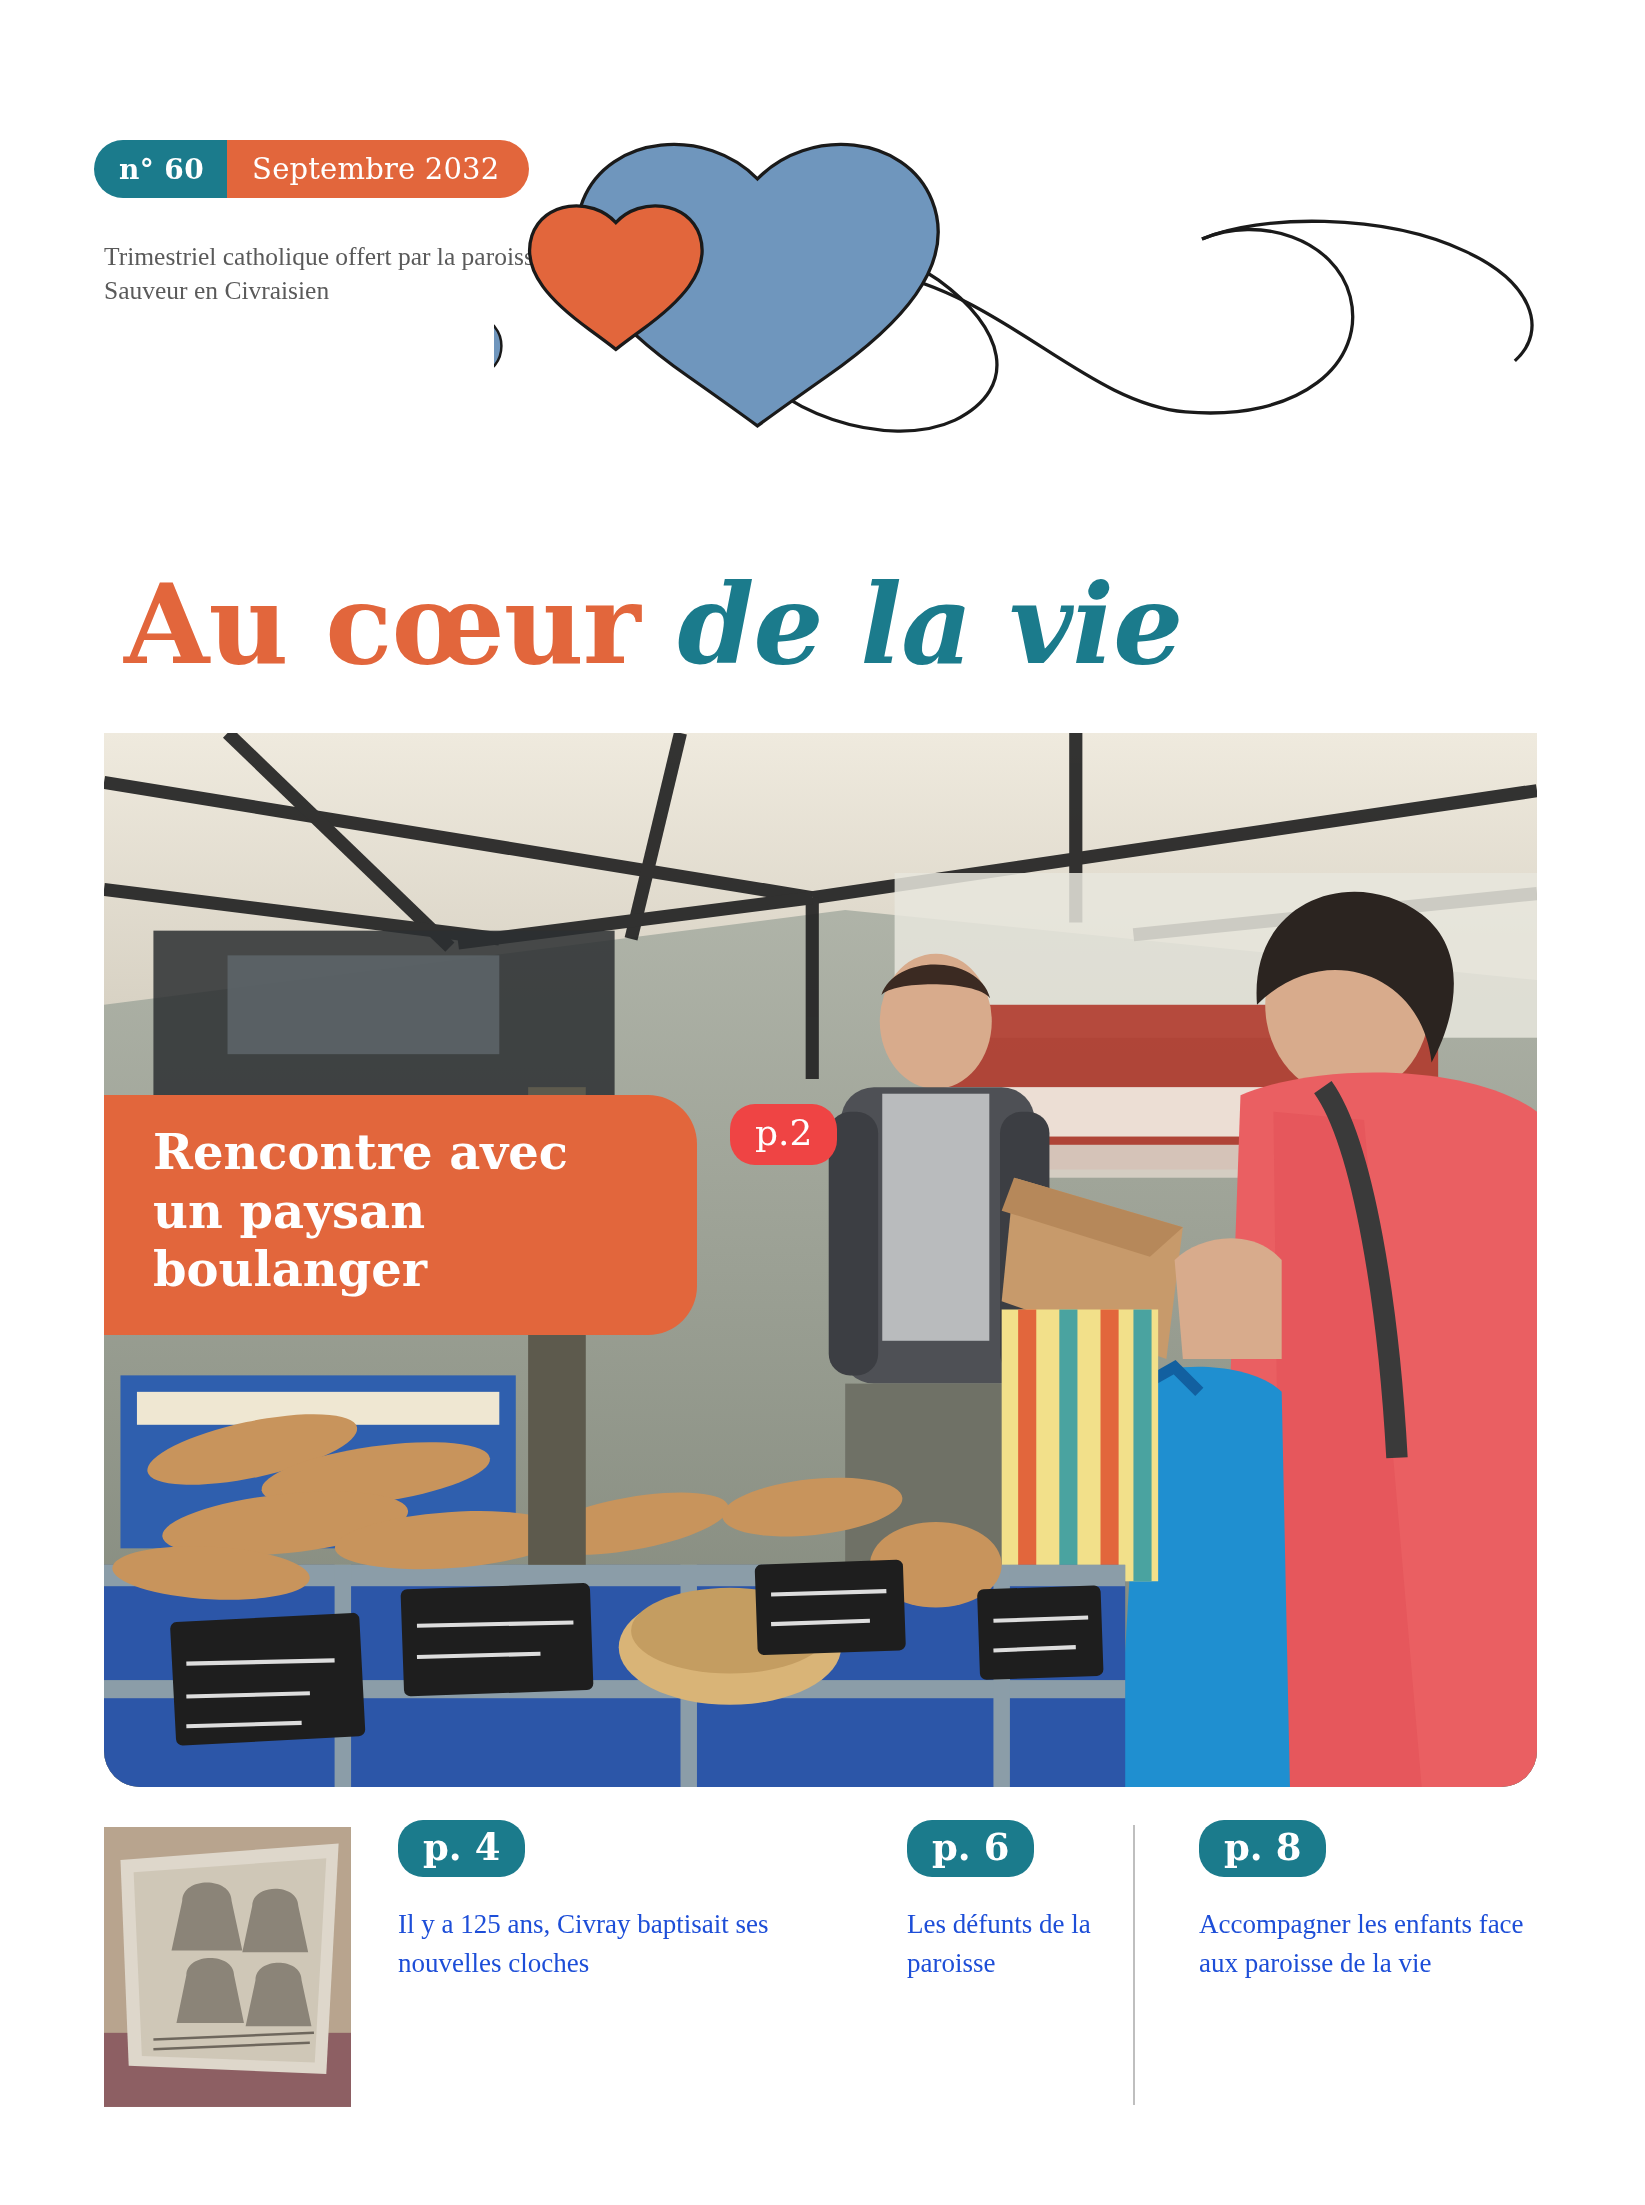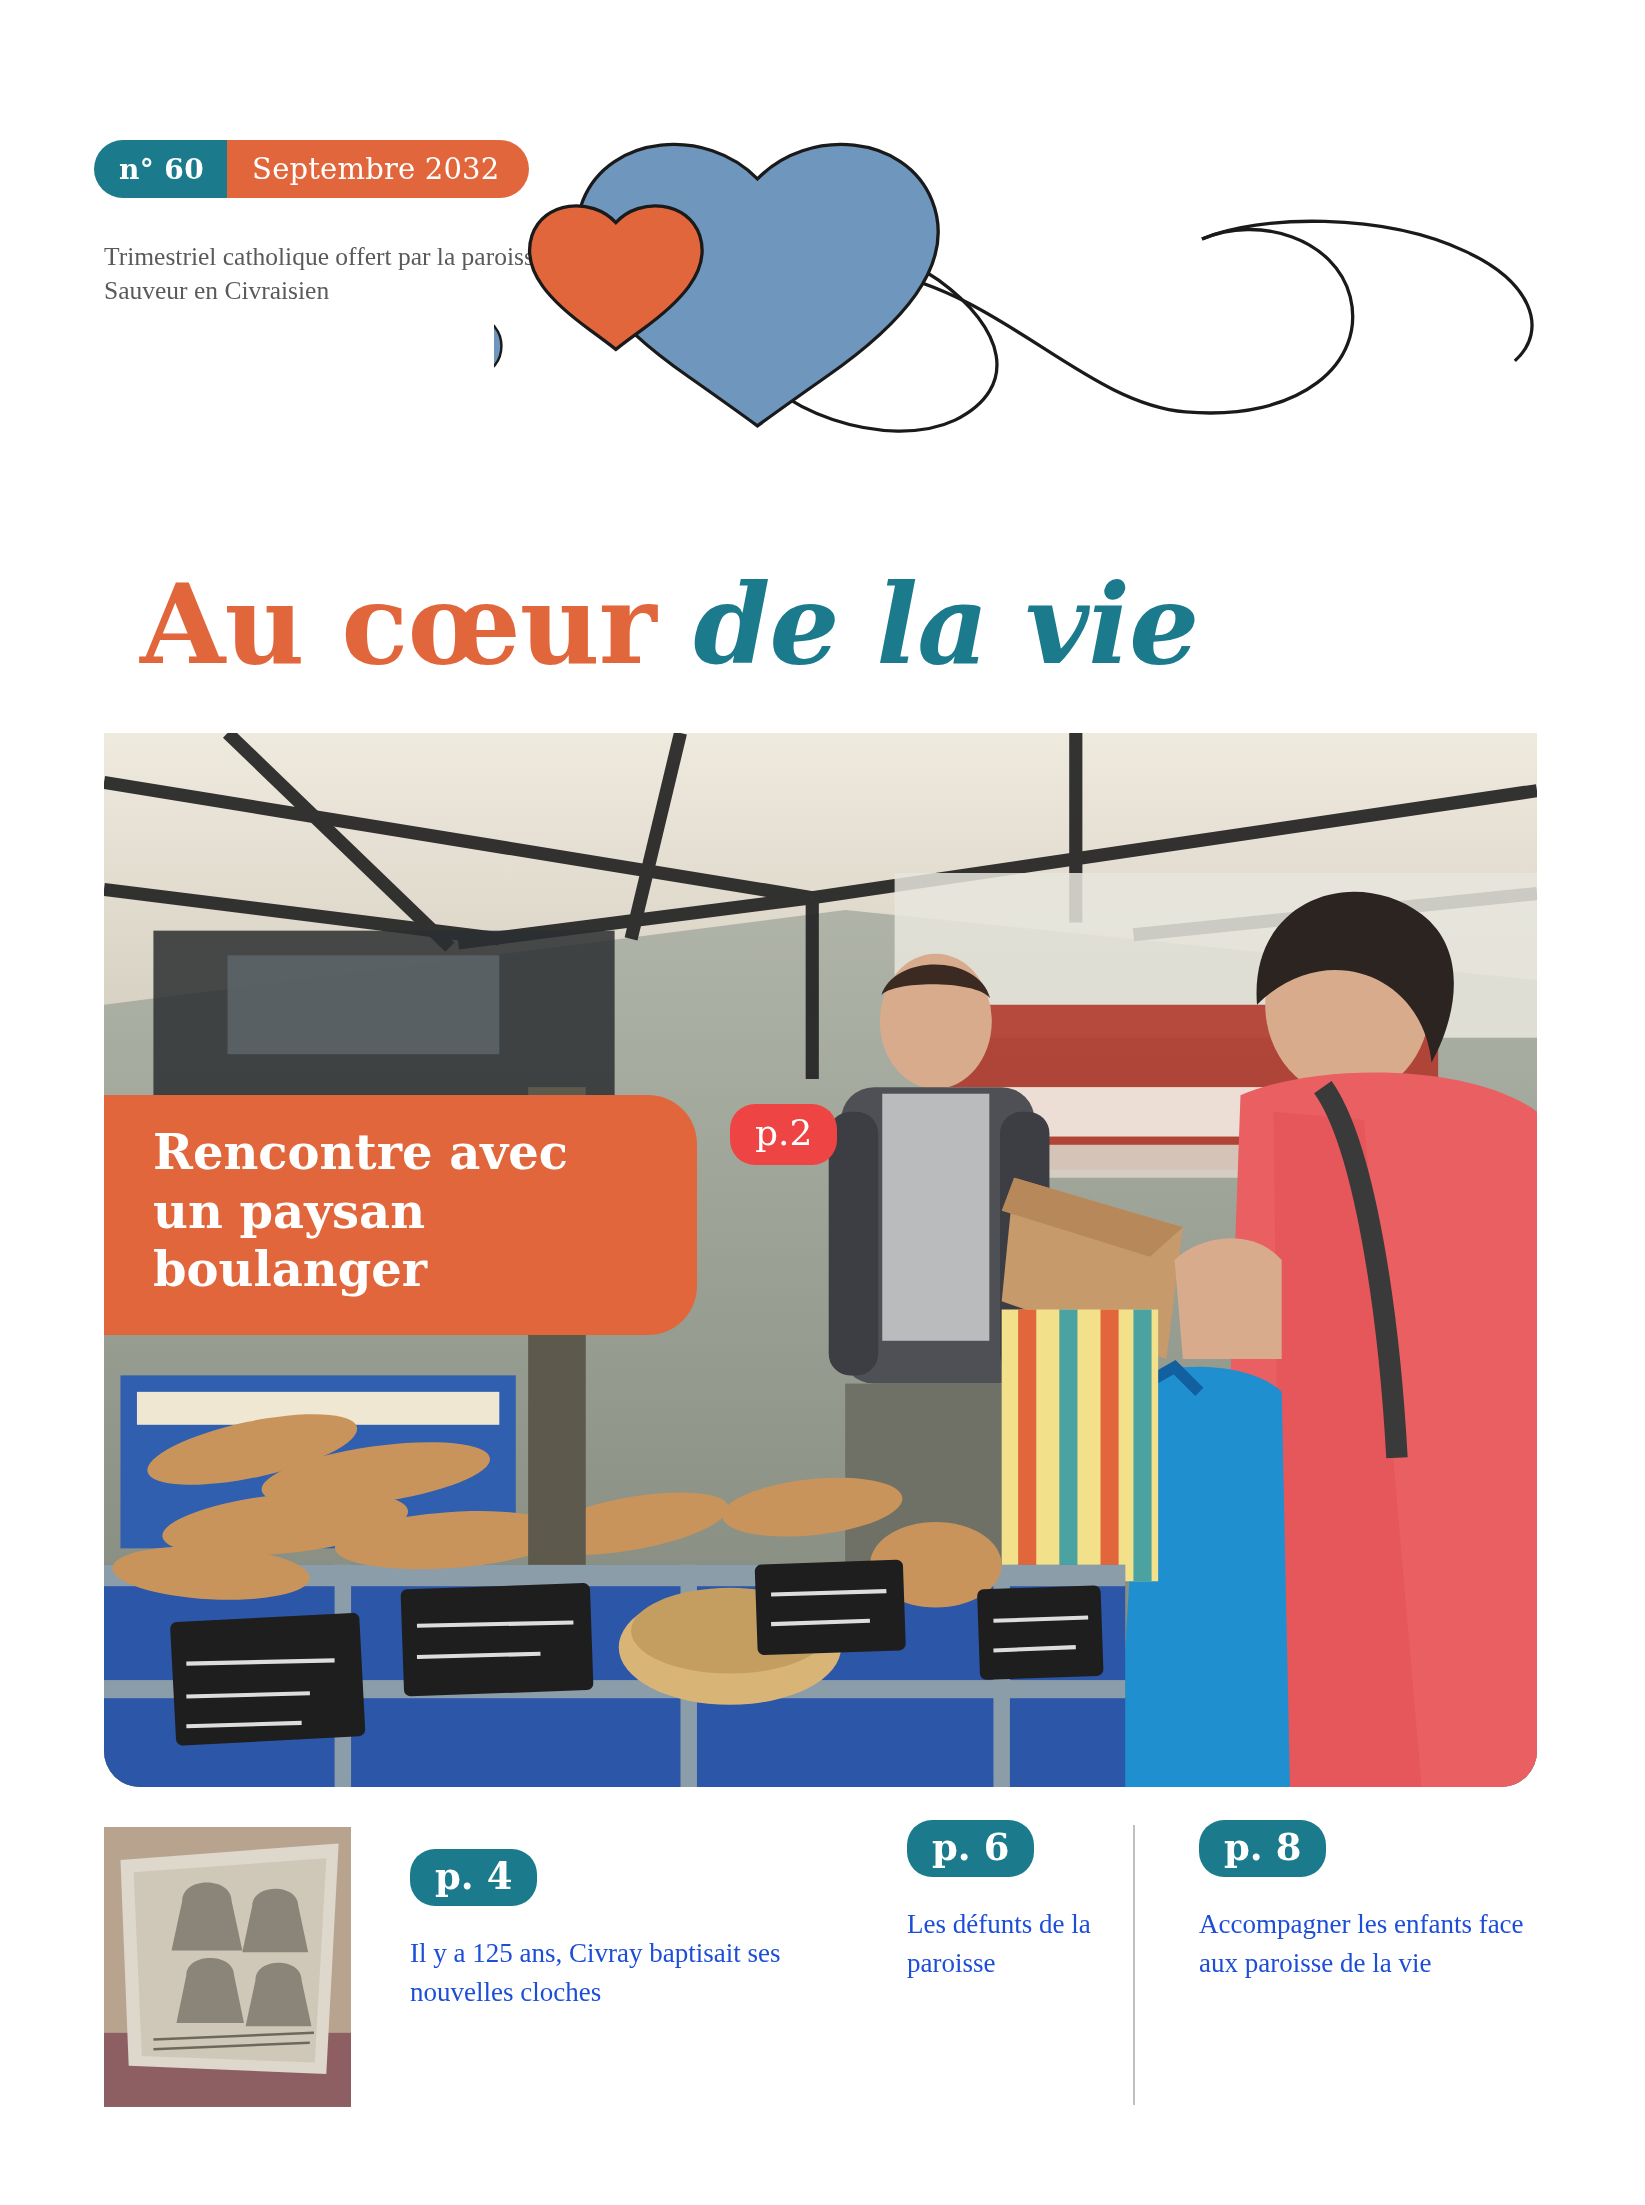--- a/index.html
+++ b/index.html
@@ -73,21 +73,21 @@
     position: absolute;
     left: 124px;
     top: 486px;
     width: 1400px;
     font-family: "DejaVu Serif", serif;
     font-weight: bold;
     font-size: 110px;
     letter-spacing: -0.8px;
     white-space: nowrap;
   }
-  .main-title .orange { color: #e2663c; margin-left: 16px; }
+  .main-title .orange { color: #e2663c; }
   .main-title .teal { color: #1b7b8c; font-style: italic; }
 
   
   .hero {
     position: absolute;
     left: 104px;
     top: 733px;
     width: 1433px;
     height: 1054px;
     border-radius: 0 0 36px 36px;
@@ -158,21 +158,21 @@
     border-radius: 25px;
     line-height: 1.1;
   }
   .teaser .body {
     margin-top: 28px;
     font-family: "Liberation Serif", serif;
     font-size: 27px;
     line-height: 1.42;
     color: #1d4ed8;
   }
-  .teaser-1 { left: 306px; width: 395px; margin-top: 29px; }
+  .teaser-1 { left: 294px; width: 395px; }
   .teaser-2 { left: 803px; width: 247px; }
   .teaser-3 { left: 1046px; width: 346px; padding-left: 49px; }
 
   .divider {
     position: absolute;
     top: 5px;
     width: 1.6px;
     height: 280px;
     background: #bfbfbf;
   }

